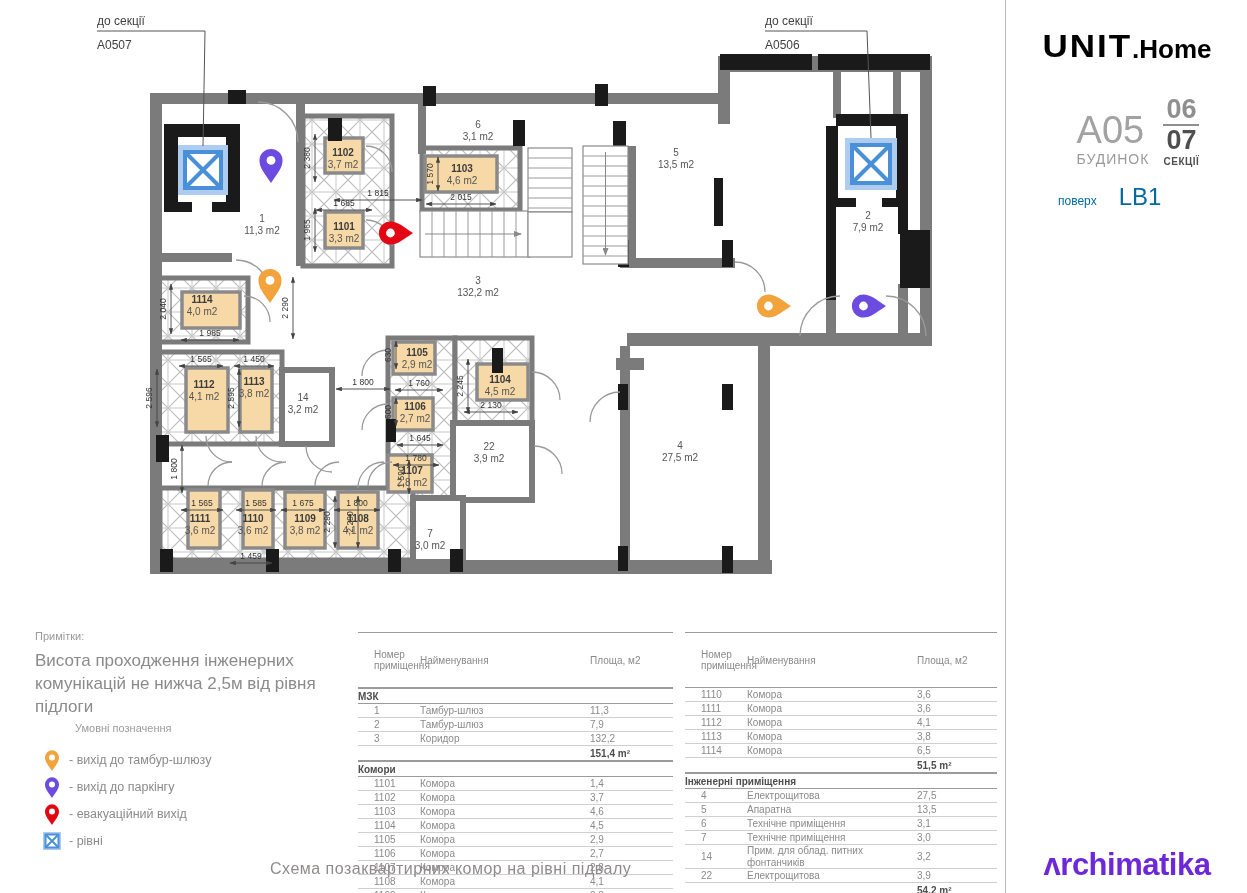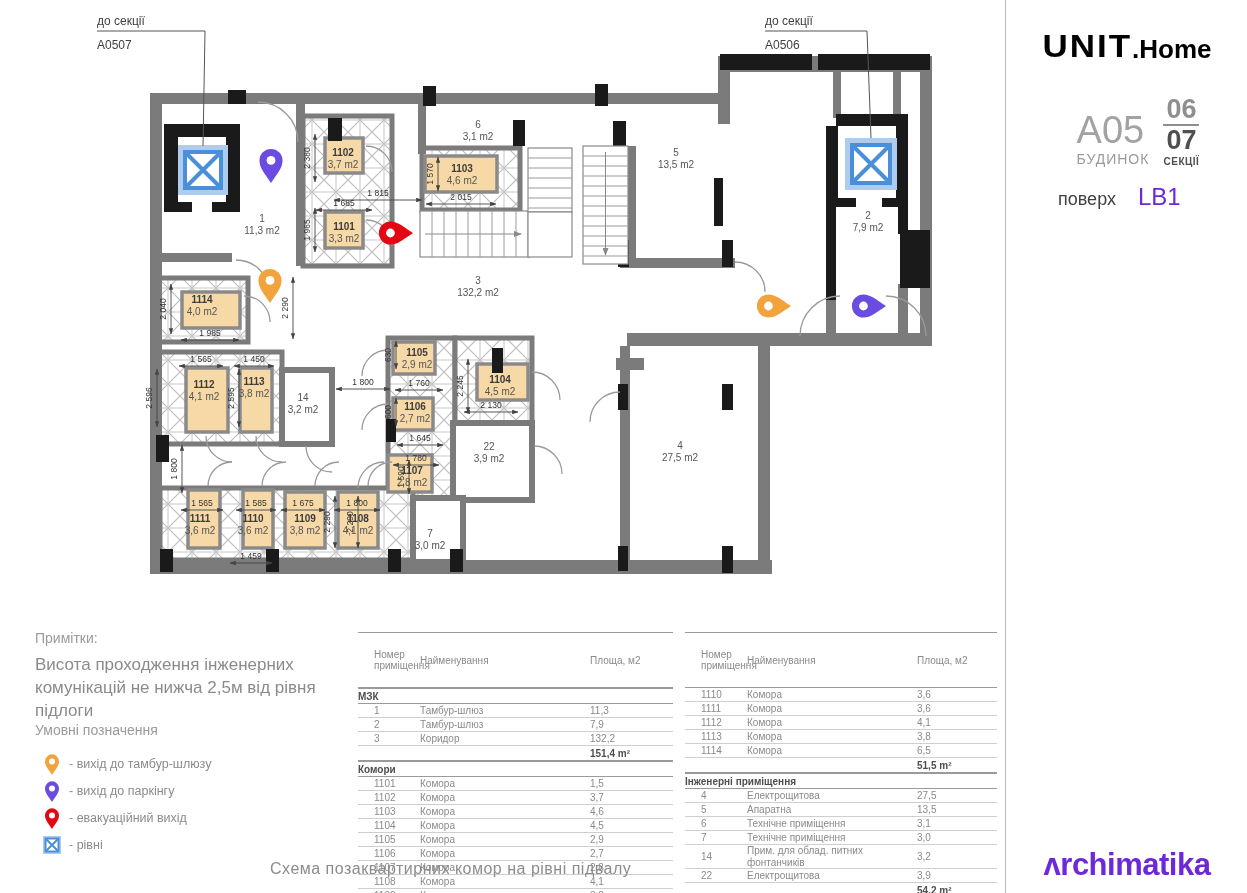--- a/index.html
+++ b/index.html
@@ -7,21 +7,21 @@
         font-family:"Liberation Sans",sans-serif;color:#666;}
   
   svg text{font-family:"Liberation Sans",sans-serif;}
   .rm-id{font-size:10px;font-weight:bold;fill:#3c3c3c;text-anchor:middle;}
   .rm-num{font-size:10px;fill:#555;text-anchor:middle;}
   .rm-area{font-size:10px;fill:#555;text-anchor:middle;}
   .dim{font-size:8.5px;fill:#333;text-anchor:middle;}
   .ldr{font-size:12px;fill:#3f3f3f;}
   
   .notes{position:absolute;left:35px;top:630px;width:310px;}
-  .blk-title{font-size:14px;color:#9b9b9b;margin-bottom:8px;}
+  .blk-title{font-size:11px;color:#9b9b9b;margin-bottom:8px;}
   .blk-body{font-size:17px;color:#8b8b8b;line-height:1.35;}
   .legend{position:absolute;left:35px;top:722px;width:300px;}
   .lg-item{display:flex;align-items:center;height:27px;}
   .lg-ic{width:34px;display:flex;justify-content:center;}
   .lg-tx{font-size:12.5px;color:#8b8b8b;}
   
   .rtable{position:absolute;top:632px;width:315px;font-size:10px;color:#8a8a8a;}
   #table-left{left:358px;}
   #table-right{left:685px;width:312px;}
   .trow{display:grid;grid-template-columns:62px 170px 1fr;align-items:center;
@@ -44,22 +44,22 @@
   .brand .h{font-weight:bold;font-size:26px;color:#000;}
   .binfo{position:absolute;left:52px;top:96px;width:160px;}
   .binfo .r1{display:flex;align-items:flex-end;gap:14px;justify-content:center;}
   .code{font-size:38px;color:#a2a2a2;font-weight:400;line-height:1;}
   .code-lb{font-size:14px;color:#9a9a9a;letter-spacing:1px;margin-top:2px;}
   .secs{text-align:center;}
   .sec-top{font-size:27px;font-weight:bold;color:#8f8f8f;border-bottom:2.5px solid #8f8f8f;line-height:1;padding:0 3px 1px;}
   .sec-bot{font-size:27px;font-weight:bold;color:#4f4f4f;line-height:1.1;}
   .sec-lb{font-size:10px;font-weight:bold;color:#4f4f4f;letter-spacing:.5px;}
   .r2{display:flex;align-items:baseline;gap:22px;margin-top:16px;}
-  .flr-lb{font-size:18px;color:#404040;}
-  .flr-v{font-size:24px;color:#6d28d9;}
+  .flr-lb{font-size:12px;color:#0369a1;}
+  .flr-v{font-size:24px;color:#0369a1;}
   .archlogo{position:absolute;left:0;bottom:10px;width:100%;text-align:center;
             font-size:31px;font-weight:bold;color:#6d28d9;letter-spacing:-.5px;}
 </style>
 </head>
 <body>
 
 <div class="page">
 
   <svg id="plan-svg" width="1005" height="625" viewBox="0 0 1005 625" style="position:absolute;left:0;top:0;">
     <defs>
@@ -493,21 +493,21 @@
         </g>
       </g>
   </svg>
 
   <div class="notes">
     <div class="blk-title">Примітки:</div>
     <div class="blk-body">Висота проходження інженерних комунікацій не нижча 2,5м від рівня підлоги</div>
   </div>
 
   <div class="legend">
-    <div class="blk-title" style="margin-bottom:12px;">Умовні позначення</div>
+    <div class="blk-title" style="margin-bottom:12px;margin-left:40px;">Умовні позначення</div>
     <div class="lg-item">
       <span class="lg-ic">
         <svg width="18" height="24" viewBox="0 0 18 24">
           <path d="M9,23 C5.5,17.5 2,14 2,9.5 A7,7.2 0 1,1 16,9.5 C16,14 12.5,17.5 9,23 Z" fill="#F2A33C"></path>
           <circle cx="9" cy="9.5" r="3" fill="#fff"></circle>
         </svg>
       </span>
       <span class="lg-tx">- вихід до тамбур-шлюзу</span>
     </div>
     <div class="lg-item">
@@ -563,21 +563,21 @@
         <div>132,2</div>
       </div>
       <div class="ttot">
         <div></div>
         <div class="v">151,4 m²</div>
       </div>
       <div class="tsec">Комори</div>
       <div class="trow">
         <div>1101</div>
         <div>Комора</div>
-        <div>1,5</div>
+        <div>1,4</div>
       </div>
       <div class="trow">
         <div>1102</div>
         <div>Комора</div>
         <div>3,7</div>
       </div>
       <div class="trow">
         <div>1103</div>
         <div>Комора</div>
         <div>4,6</div>

